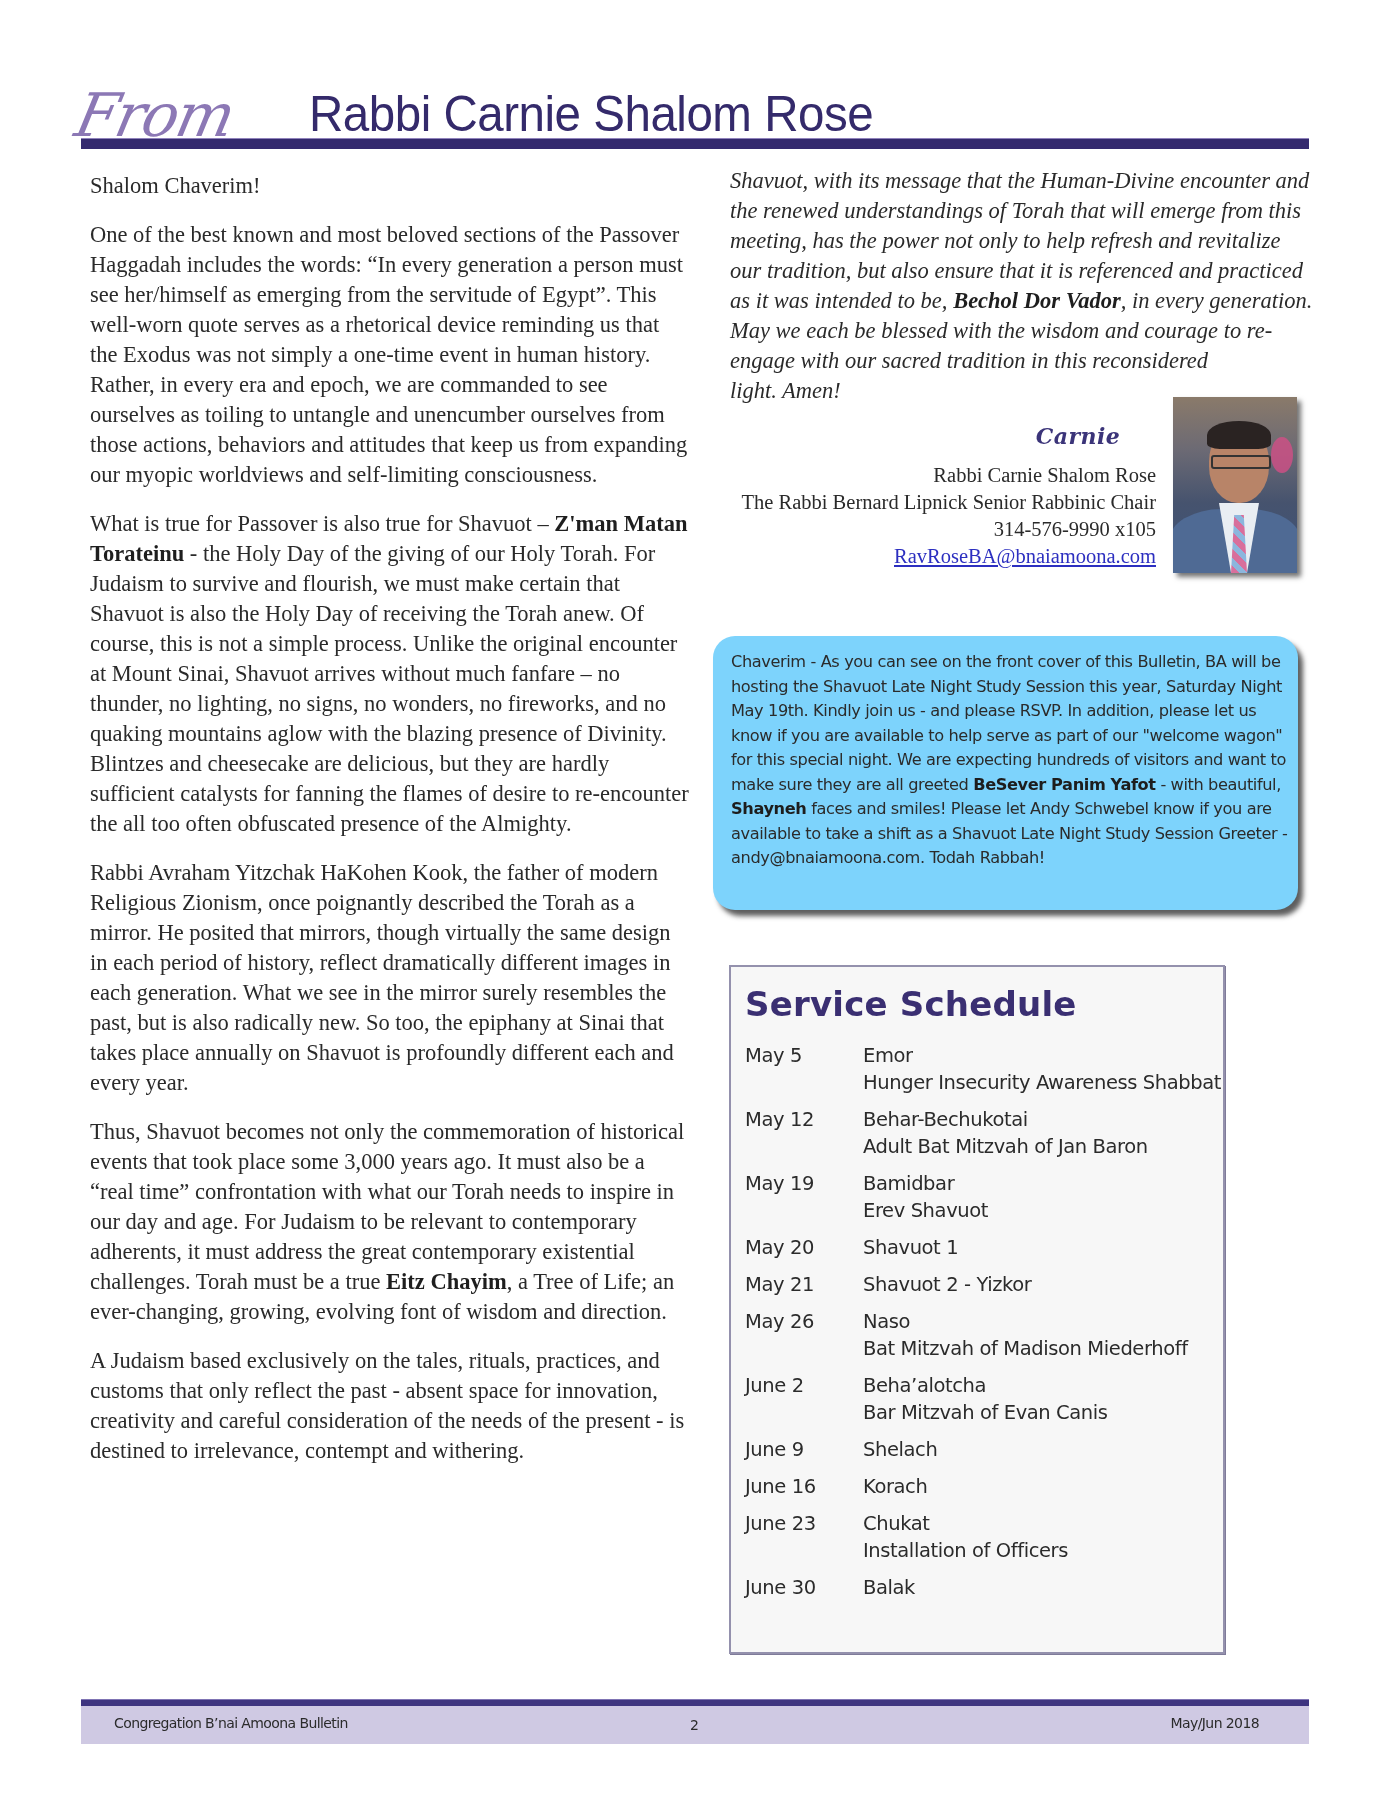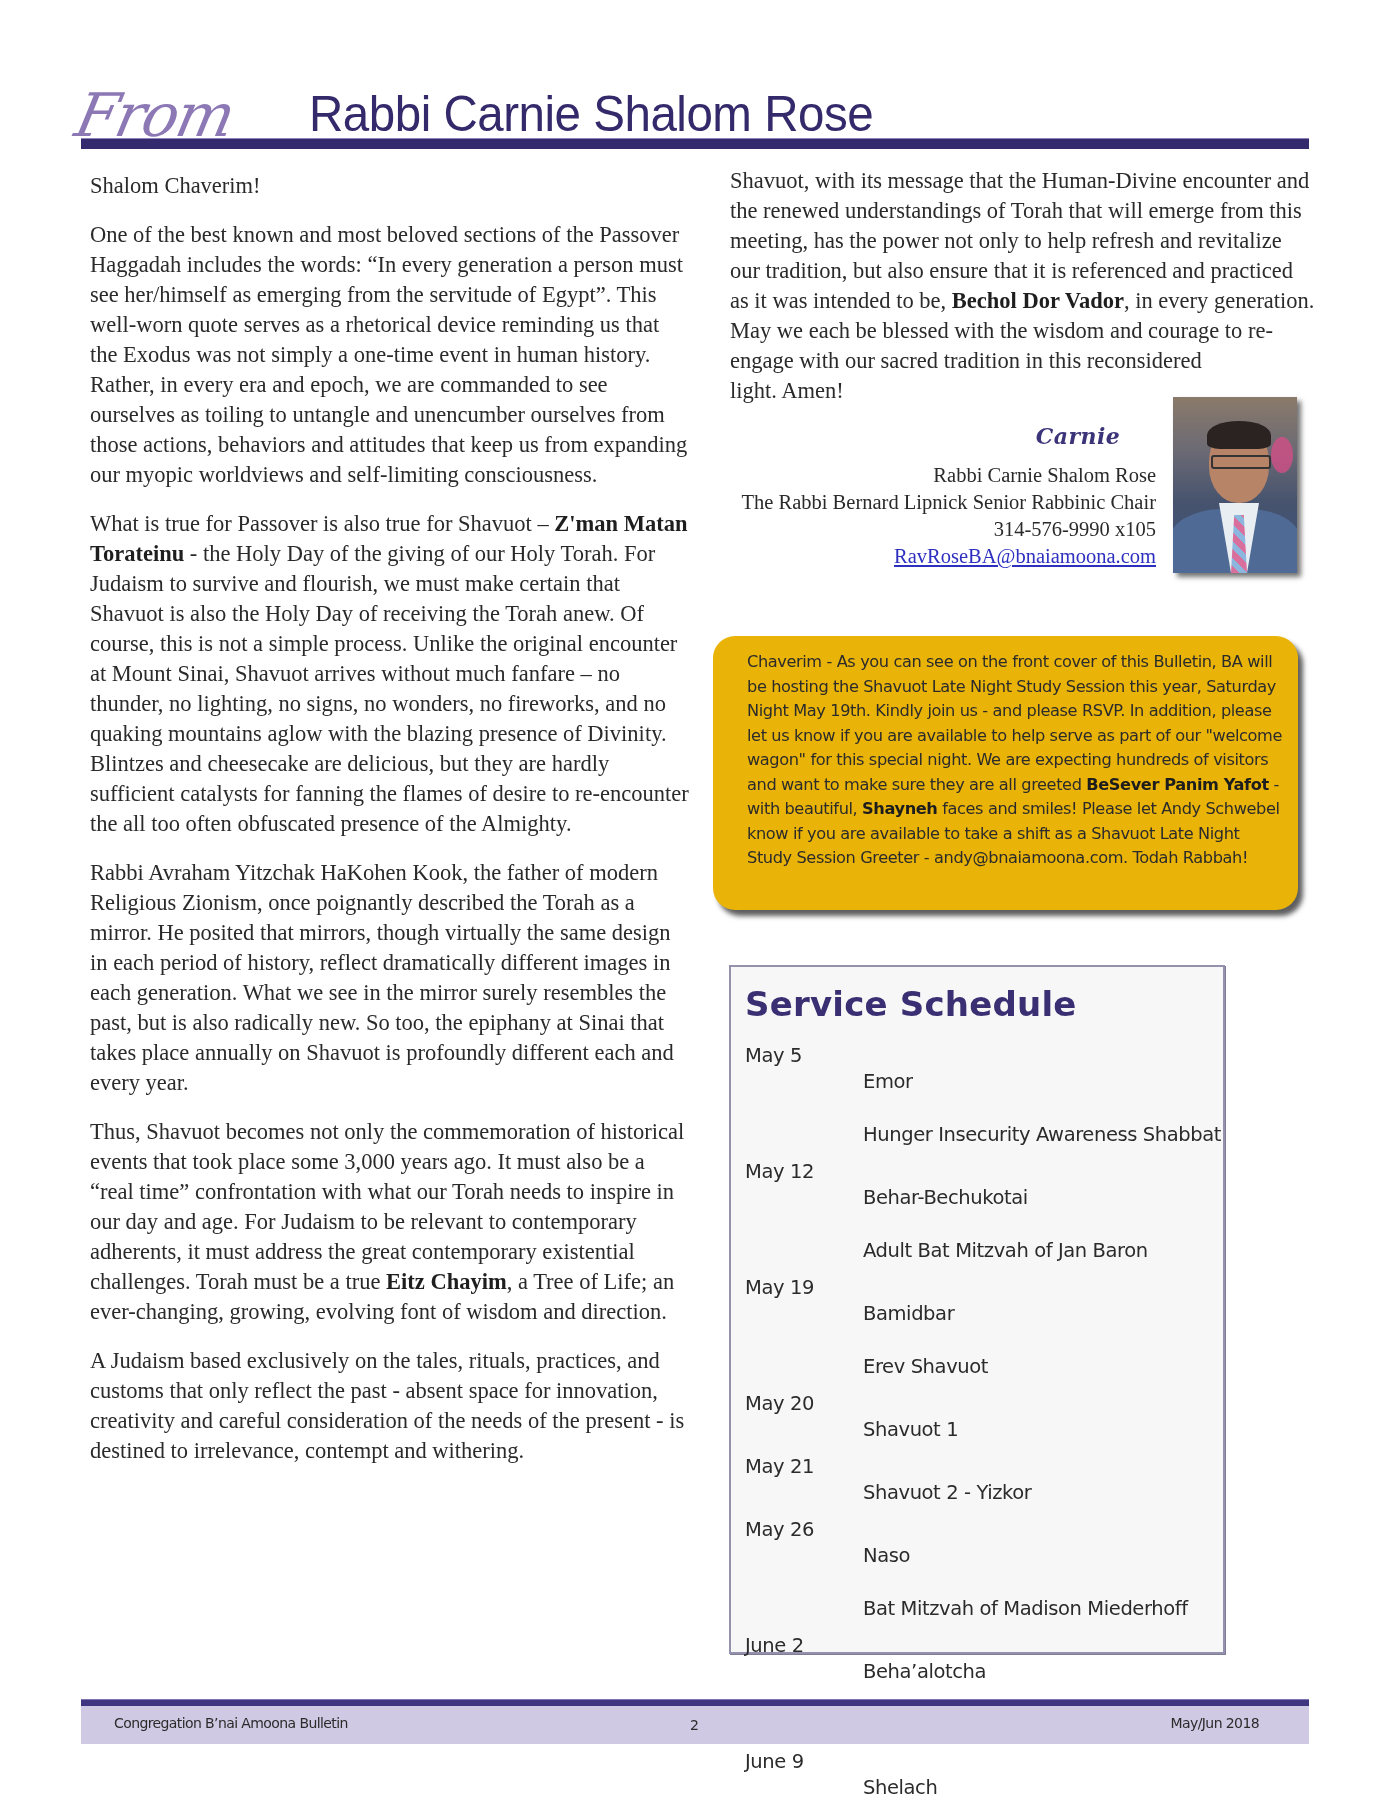--- a/index.html
+++ b/index.html
@@ -27,21 +27,21 @@
 
   .col-left {
     position: absolute; left: 90px; top: 166px; width: 600px;
     font-size: 22.5px; line-height: 30px;
   }
   .col-left p { margin: 5px 0 19px 0; }
   .col-right-text {
     position: absolute; left: 730px; top: 166px; width: 585px;
     font-size: 22.5px; line-height: 30px;
   }
-  .col-right-text p { margin: 0; }
+  .col-right-text p { margin: 0; font-style: italic; }
   b { font-weight: bold; color: #1e1e1e; }
 
   .signature {
     position: absolute; left: 1000px; top: 423px; width: 156px; text-align: center;
     font-family: "DejaVu Serif", serif; font-style: italic; font-weight: bold;
     font-size: 22px; color: #3b3479; letter-spacing: 0.5px;
   }
   .sigblock {
     position: absolute; left: 640px; top: 462px; width: 516px; text-align: right;
     font-size: 20.5px; line-height: 27px;
@@ -55,42 +55,42 @@
   .photo .bg-pink { position:absolute; right:4px; top:40px; width:22px; height:36px; border-radius:50%; background:#d24f86; opacity:.8; }
   .photo .head { position:absolute; left:36px; top:30px; width:60px; height:76px; border-radius:45% 45% 48% 48%; background:#b88468; }
   .photo .hair { position:absolute; left:34px; top:24px; width:64px; height:28px; border-radius:50% 50% 20% 20%; background:#2a2322; }
   .photo .glasses { position:absolute; left:38px; top:58px; width:56px; height:10px; border:2px solid #333; border-radius:3px; }
   .photo .suit { position:absolute; left:-4px; top:112px; width:132px; height:80px; background:#4f6a94; border-radius:40% 40% 0 0; }
   .photo .shirt { position:absolute; left:46px; top:106px; width:40px; height:70px; background:#e9eef3; clip-path: polygon(0 0,100% 0,70% 100%,30% 100%); }
   .photo .tie { position:absolute; left:58px; top:118px; width:16px; height:58px; background: repeating-linear-gradient(45deg,#d86f9c 0 6px,#8cb6dd 6px 12px); clip-path: polygon(20% 0,80% 0,100% 100%,0 100%); }
 
   .notice {
     position: absolute; left: 713px; top: 636px; width: 585px; height: 274px;
-    background: #eab308; border-radius: 22px;
+    background: #7dd3fc; border-radius: 22px;
     box-shadow: 5px 6px 5px rgba(40,40,40,0.75);
     font-family: "DejaVu Sans", sans-serif; font-size: 16.2px; line-height: 24.5px;
-    color: #2b2b2b; box-sizing: border-box; padding: 14px 10px 0 34px; letter-spacing: -0.4px;
+    color: #2b2b2b; box-sizing: border-box; padding: 14px 10px 0 18px; letter-spacing: -0.4px;
   }
   .notice b { color: #1d1d1d; }
 
   .schedule {
     position: absolute; left: 729px; top: 965px; width: 496px; height: 689px;
     background: #f7f7f7; border: 2px solid #9491ad; box-sizing: border-box;
     box-shadow: 1px 1px 0 #7f7b99;
   }
   .schedule .sched-title {
     position: absolute; left: 14px; top: 17px;
     font-family: "DejaVu Sans", sans-serif; font-weight: bold; font-size: 34px;
     color: #3a2f72; letter-spacing: 0.2px;
   }
   .schedule .rows { position: absolute; left: 14px; top: 75px; width: 560px; }
   .schedule .row { display: flex; margin-bottom: 10px; font-family: "DejaVu Sans", sans-serif; font-size: 19.5px; line-height: 27px; color: #2b2b2b; letter-spacing: -0.4px; }
   .schedule .row .date { width: 118px; flex: none; }
   .schedule .row .desc { flex: 1; }
-  .schedule .row .desc div { white-space: nowrap; margin-top: 26px; }
+  .schedule .row .desc div { white-space: nowrap; }
 
   .footer { position: absolute; left: 81px; top: 1699px; width: 1228px; }
   .footer .fbar { height: 6px; background: #3f3580; border-top: 1px solid #7f74b4; }
   .footer .fband {
     height: 38px; background: #cfc9e3; position: relative;
     font-family: "DejaVu Sans", sans-serif; font-size: 14px; color: #2b2b2b; letter-spacing: -0.6px;
   }
   .footer .fleft { position: absolute; left: 33px; top: 9px; }
   .footer .fmid { position: absolute; left: 609px; top: 11px; }
   .footer .fright { position: absolute; right: 50px; top: 9px; }

